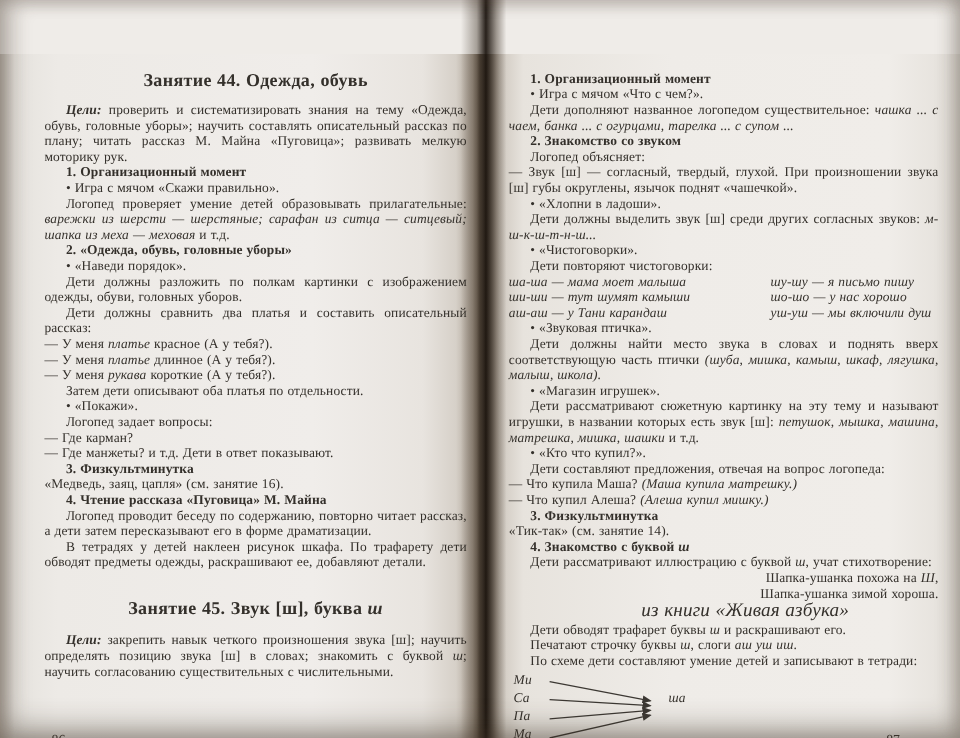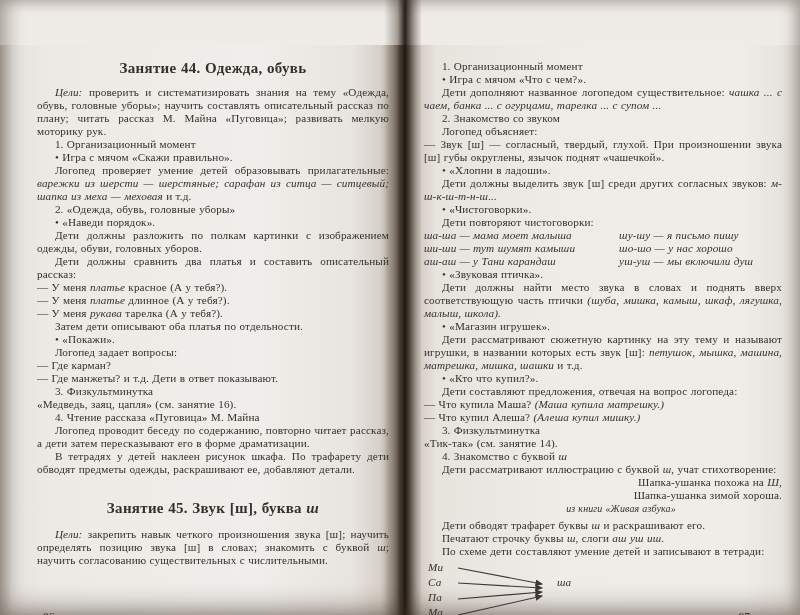--- a/index.html
+++ b/index.html
@@ -32,26 +32,26 @@
   .content{position:absolute;font-size:11.2px;line-height:13px;letter-spacing:0.12px;word-spacing:0.4px;}
   .content-left{left:37px;top:12px;width:352px;}
   .content-right{left:24px;top:15px;width:358px;}
   .h{text-align:center;font-weight:bold;font-size:15px;line-height:17px;margin:3px 0 9px;letter-spacing:0.3px;}
   .h + * {margin-top:0;}
   .content .h:not(:first-child){margin-top:24px;margin-bottom:11px;}
   p{margin:0;}
   .p{text-indent:1.6em;text-align:justify;}
   .bl{text-indent:1.6em;}
   .d{text-indent:0;text-align:justify;}
-  .rb{font-weight:normal;}
+  .rb{font-weight:bold;}
   .ri{font-style:italic;}
   .verse{text-align:right;text-indent:0;}
-  .vsrc{text-align:center;font-style:italic;font-size:10px;padding-left:36px;margin-bottom:4px;}
+  .vsrc{text-align:center;font-style:italic;font-size:16px;padding-left:36px;margin-bottom:4px;}
   .cols{font-style:italic;}
-  .colrow{display:flex;}
+  .colrow{display:flex;gap:23px;}
   .colcell{white-space:nowrap;}
   .colcell:first-child{width:54.5%;}
   .scheme{display:flex;align-items:flex-start;margin:2px 0 0 4px;font-style:italic;}
   .scheme-names{width:26px;}
   .scheme-name{height:15px;line-height:15px;}
   .scheme-arrows{margin:1px 3px 0 2px;}
   .scheme-arrows svg line{stroke:#3c3833;stroke-width:1.1;}
   .scheme-target{margin-top:16px;}
   .pagenum{position:absolute;bottom:14px;font-size:11.5px;color:#3a362f;}
   .pagenum-left{left:43px;}
@@ -67,21 +67,21 @@
         <p class="p"><span class="rb ri">Цели: </span><span>проверить и систематизировать знания на тему «Одежда, обувь, головные уборы»; научить составлять описательный рассказ по плану; читать рассказ М. Майна «Пуговица»; развивать мелкую моторику рук.</span></p>
         <p class="p"><span class="rb">1. Организационный момент</span></p>
         <p class="bl"><span>• Игра с мячом «Скажи правильно».</span></p>
         <p class="p"><span>Логопед проверяет умение детей образовывать прилагательные: </span><span class="ri">варежки из шерсти — шерстяные; сарафан из ситца — ситцевый; шапка из меха — меховая</span><span> и т.д.</span></p>
         <p class="p"><span class="rb">2. «Одежда, обувь, головные уборы»</span></p>
         <p class="bl"><span>• «Наведи порядок».</span></p>
         <p class="p"><span>Дети должны разложить по полкам картинки с изображением одежды, обуви, головных уборов.</span></p>
         <p class="p"><span>Дети должны сравнить два платья и составить описательный рассказ:</span></p>
         <p class="d"><span>— У меня </span><span class="ri">платье</span><span> красное (А у тебя?).</span></p>
         <p class="d"><span>— У меня </span><span class="ri">платье</span><span> длинное (А у тебя?).</span></p>
-        <p class="d"><span>— У меня </span><span class="ri">рукава</span><span> тарелка (А у тебя?).</span></p>
+        <p class="d"><span>— У меня </span><span class="ri">рукава</span><span> короткие (А у тебя?).</span></p>
         <p class="p"><span>Затем дети описывают оба платья по отдельности.</span></p>
         <p class="bl"><span>• «Покажи».</span></p>
         <p class="p"><span>Логопед задает вопросы:</span></p>
         <p class="d"><span>— Где карман?</span></p>
         <p class="d"><span>— Где манжеты? и т.д. Дети в ответ показывают.</span></p>
         <p class="p"><span class="rb">3. Физкультминутка</span></p>
         <p class="d"><span>«Медведь, заяц, цапля» (см. занятие 16).</span></p>
         <p class="p"><span class="rb">4. Чтение рассказа «Пуговица» М. Майна</span></p>
         <p class="p"><span>Логопед проводит беседу по содержанию, повторно читает рассказ, а дети затем пересказывают его в форме драматизации.</span></p>
         <p class="p"><span>В тетрадях у детей наклеен рисунок шкафа. По трафарету дети обводят предметы одежды, раскрашивают ее, добавляют детали.</span></p>

